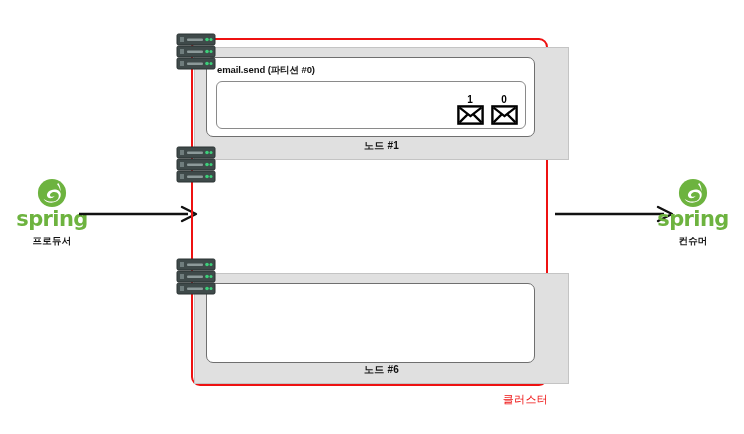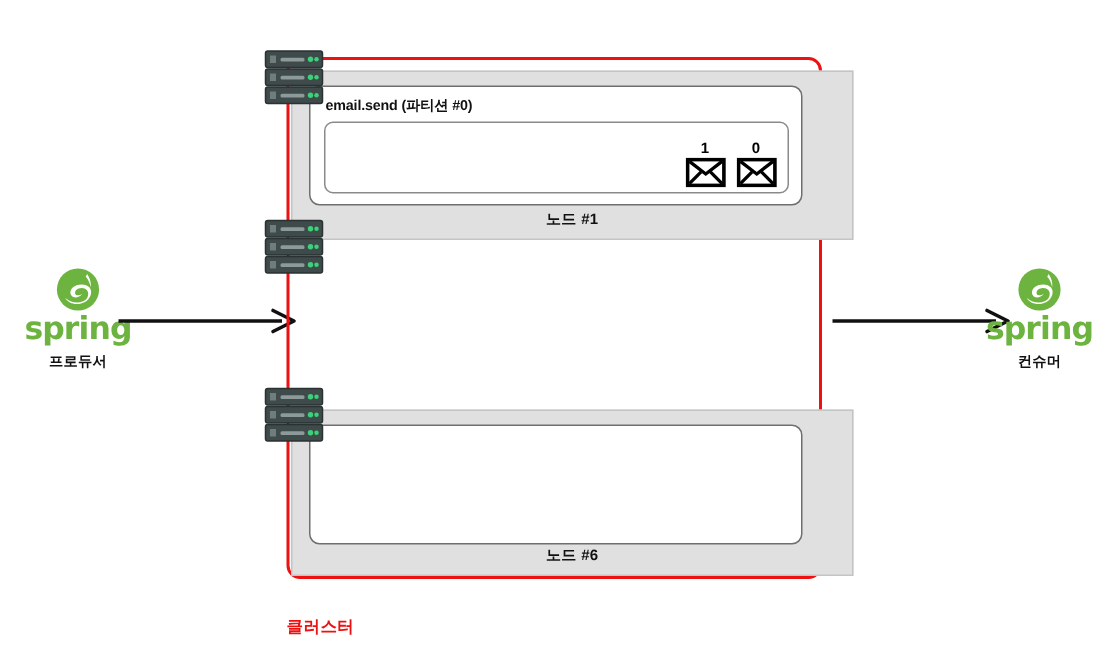--- a/index.html
+++ b/index.html
@@ -63,25 +63,25 @@
     width: 357px;
     height: 348px;
     border: 2px solid #ee1111;
     border-radius: 9px;
     box-sizing: border-box;
     background: transparent;
   }
   .cluster-label {
     position: absolute;
     left: 191px;
-    top: 410px;
+    top: 392px;
     width: 357px;
-    text-align: left;
+    text-align: right;
     font-size: 11px;
-    font-weight: bold;
+    font-weight: normal;
     color: #ee1111;
     letter-spacing: 0.3px;
   }
 
   
   .node {
     position: absolute;
     left: 194px;
     width: 375px;
     background: #e0e0e0;

